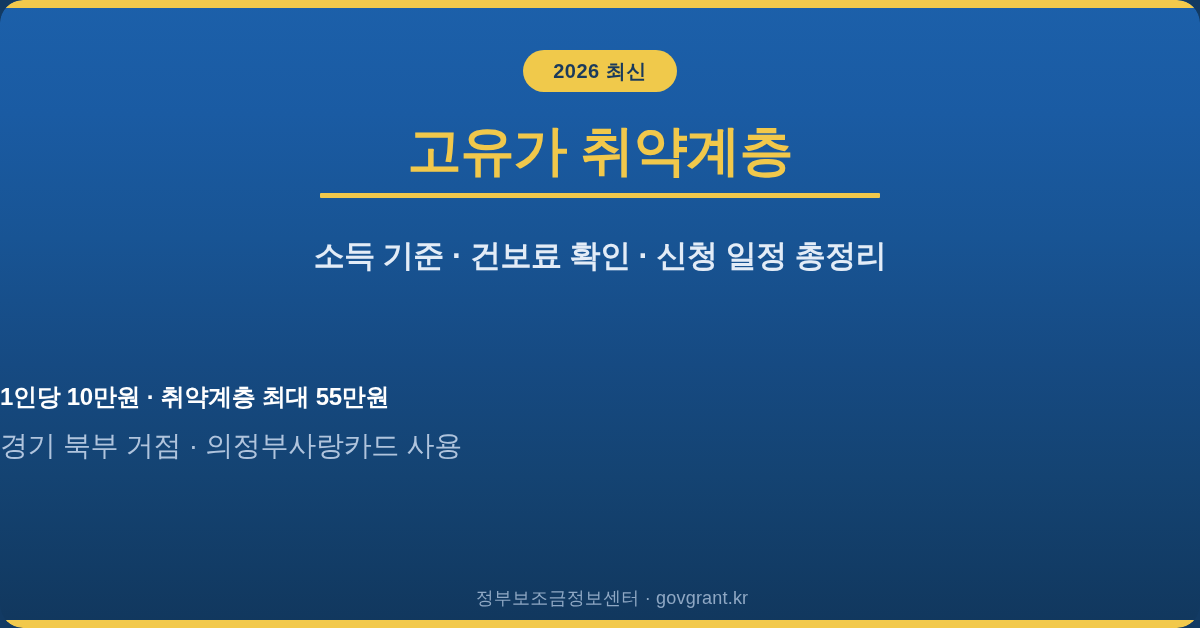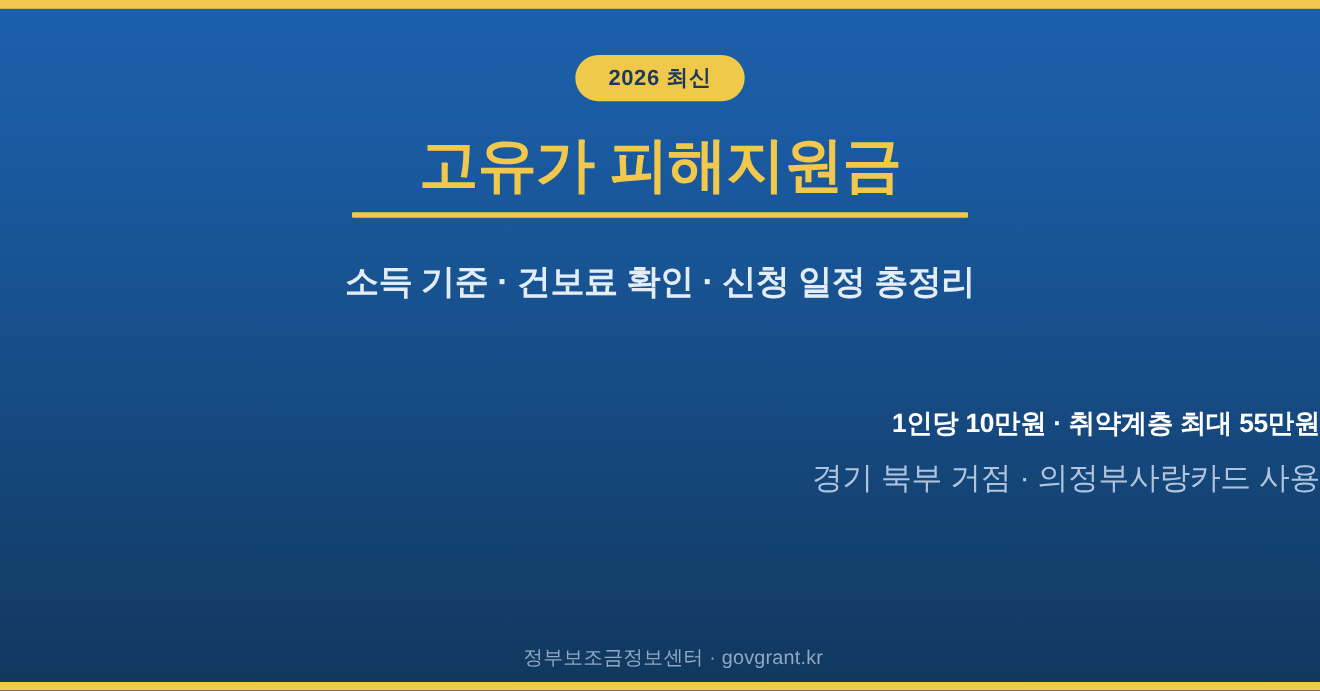--- a/index.html
+++ b/index.html
@@ -1,16 +1,16 @@
 <!DOCTYPE html>
 <html lang="ko"><head>
 <meta charset="utf-8">
 <title>의정부 고유가 피해지원금</title>
 <style>
-  * { margin:0; padding:0; box-sizing:border-box; }
+  * { margin:0; padding:0; box-sizing:border-box;border-radius:23px; }
 
   html, body {
     width:1200px;
     height:628px;
     overflow:hidden;
   }
 
   body {
     font-family:"Liberation Sans","DejaVu Sans",sans-serif;
     background:#123a63;
@@ -111,24 +111,24 @@
     font-size:31px;
     font-weight:700;
     line-height:1.2;
     letter-spacing:-0.5px;
     white-space:nowrap;
   }
 
   
   .details {
     position:absolute;
-    top:371px;
+    top:382px;
     left:0;
     width:100%;
-    text-align:right;
+    text-align:left;
   }
   .detail-primary {
     color:#ffffff;
     font-size:24px;
     font-weight:bold;
     line-height:1.25;
     letter-spacing:-0.3px;
     white-space:nowrap;
   }
   .detail-secondary {
@@ -160,21 +160,21 @@
 
 <div class="poster">
 
   <div class="edge-bar top"></div>
 
   <div class="badge-wrap">
     <span class="badge">2026 최신</span>
   </div>
 
   <div class="headline">
-    <div class="title-sub">고유가 피해지원금</div>
+    <div class="title-sub">고유가 취약계층</div>
     <div class="divider"></div>
     <div class="tagline">소득 기준 · 건보료 확인 · 신청 일정 총정리</div>
   </div>
 
   <div class="details">
     <div class="detail-primary">1인당 10만원 · 취약계층 최대 55만원</div>
     <div class="detail-secondary">경기 북부 거점 · 의정부사랑카드 사용</div>
   </div>
 
   <div class="footer">정부보조금정보센터 · govgrant.kr</div>

